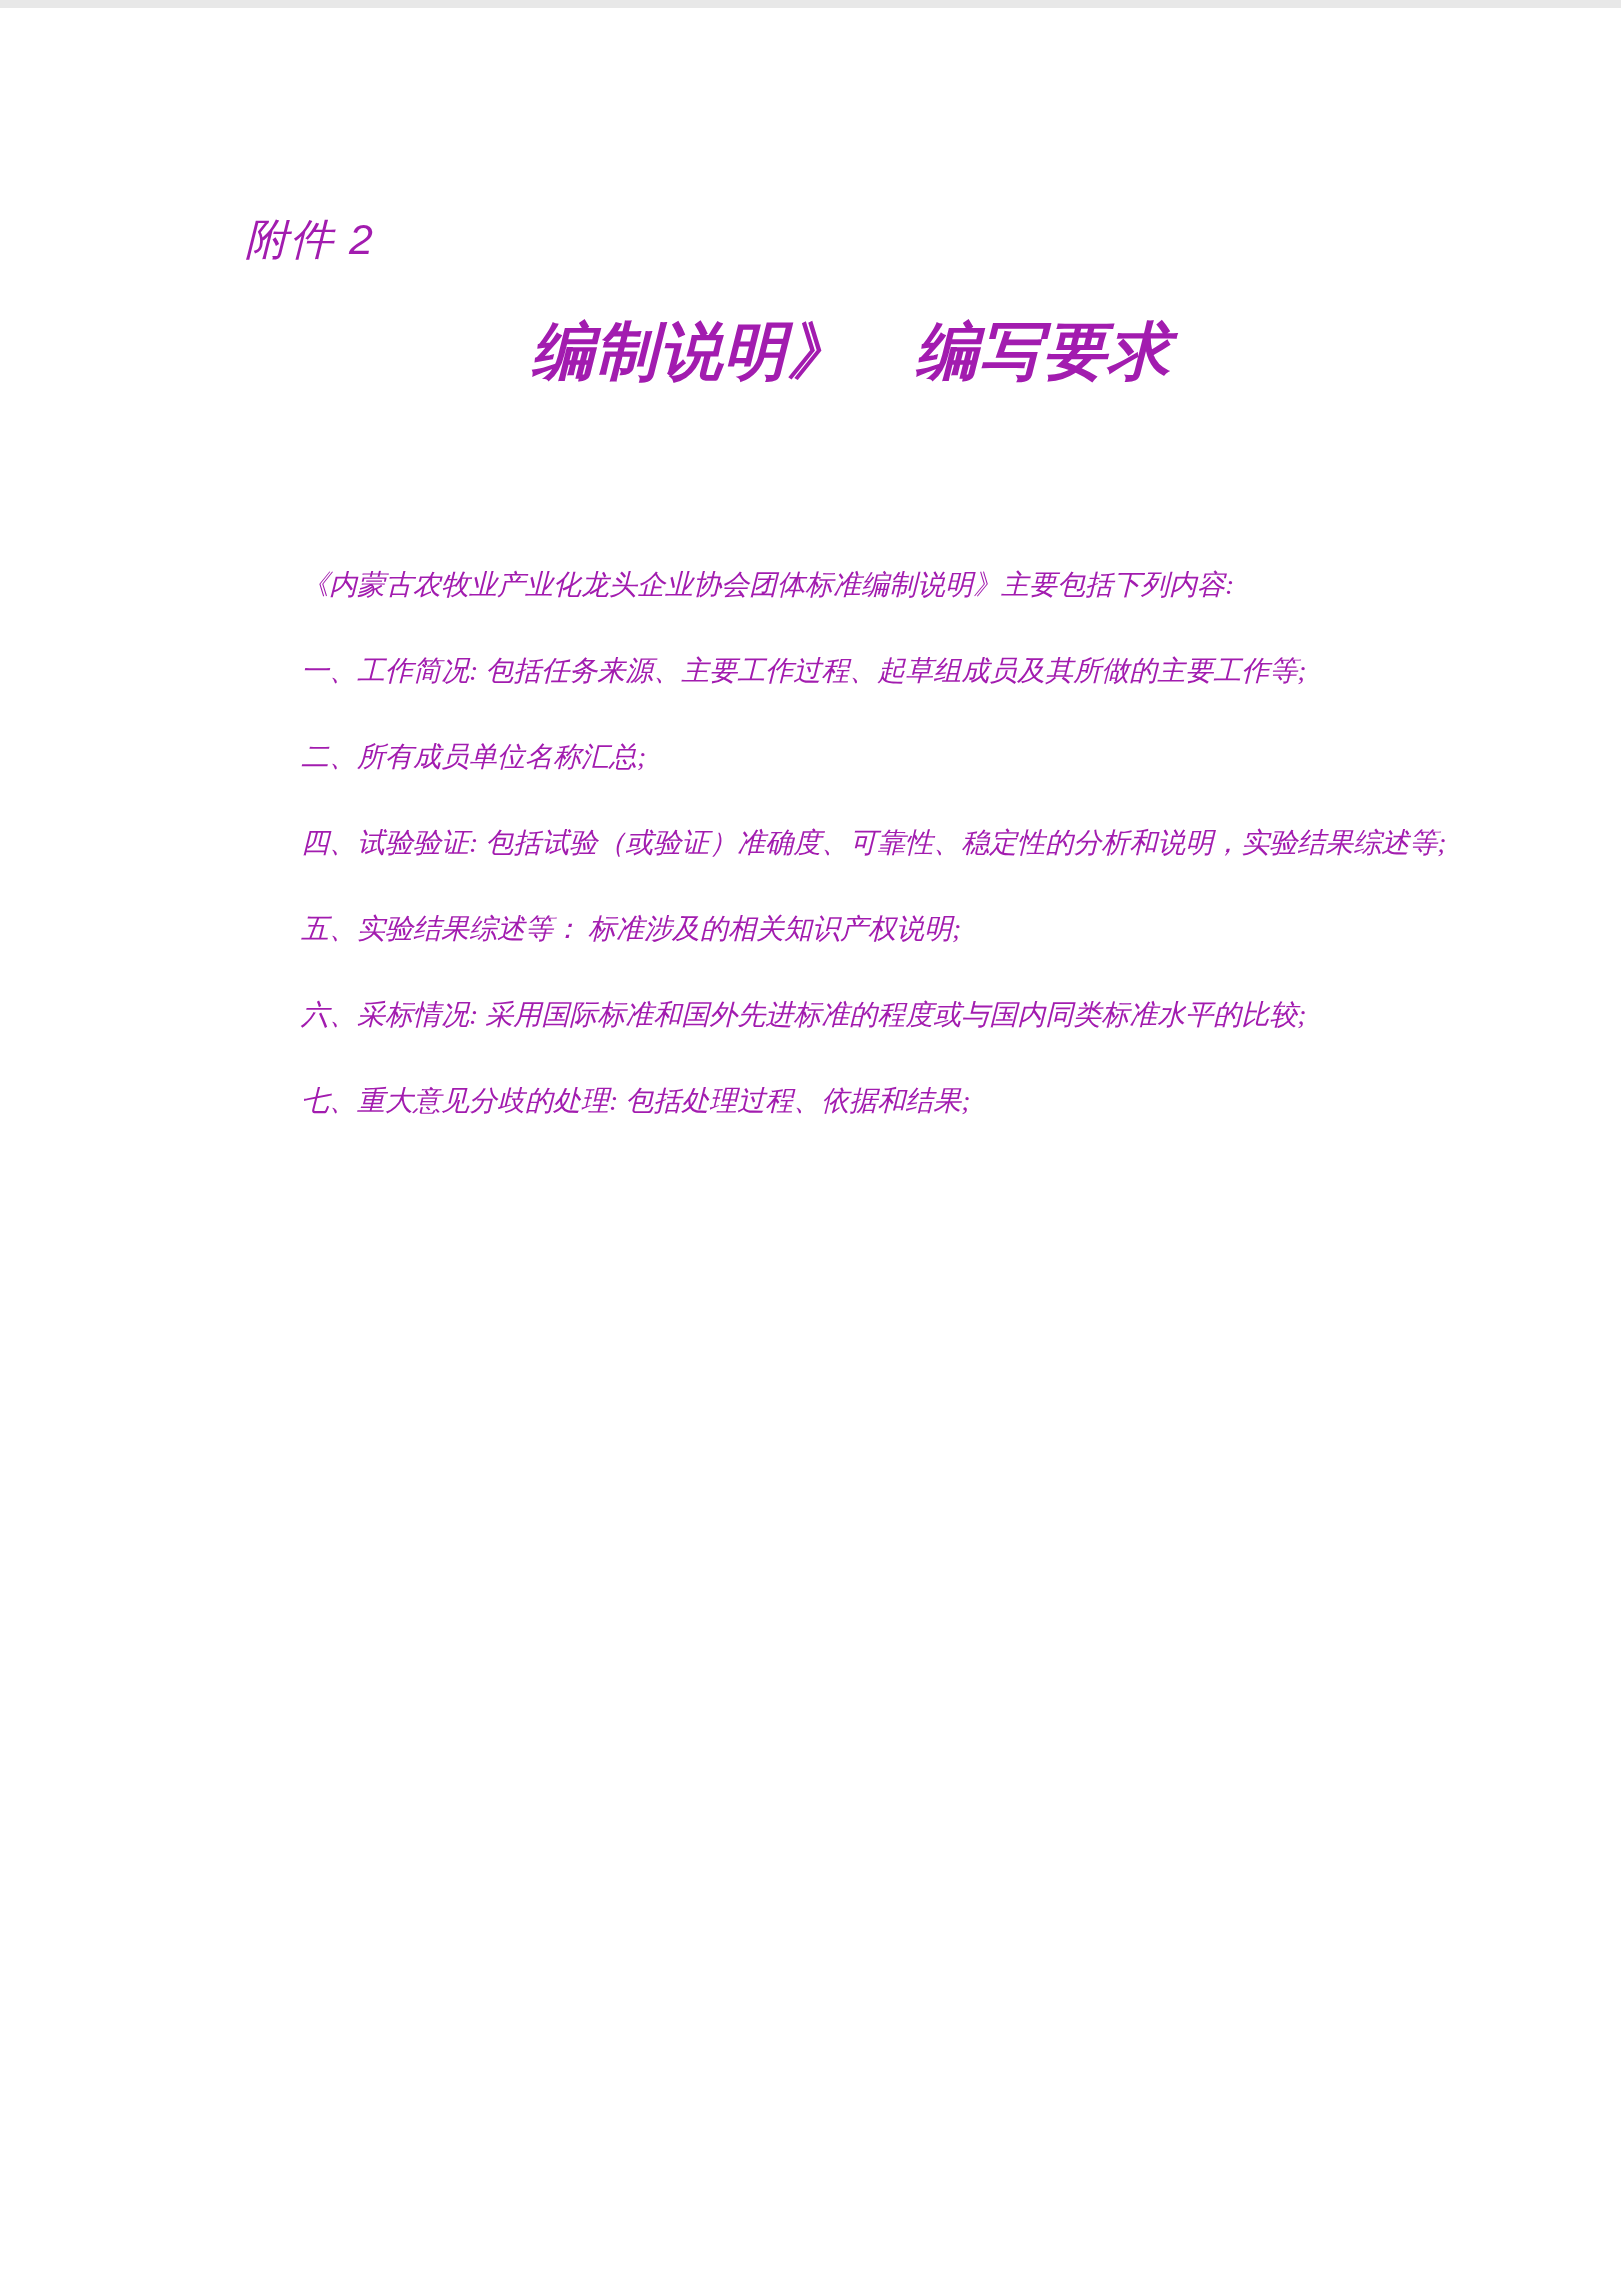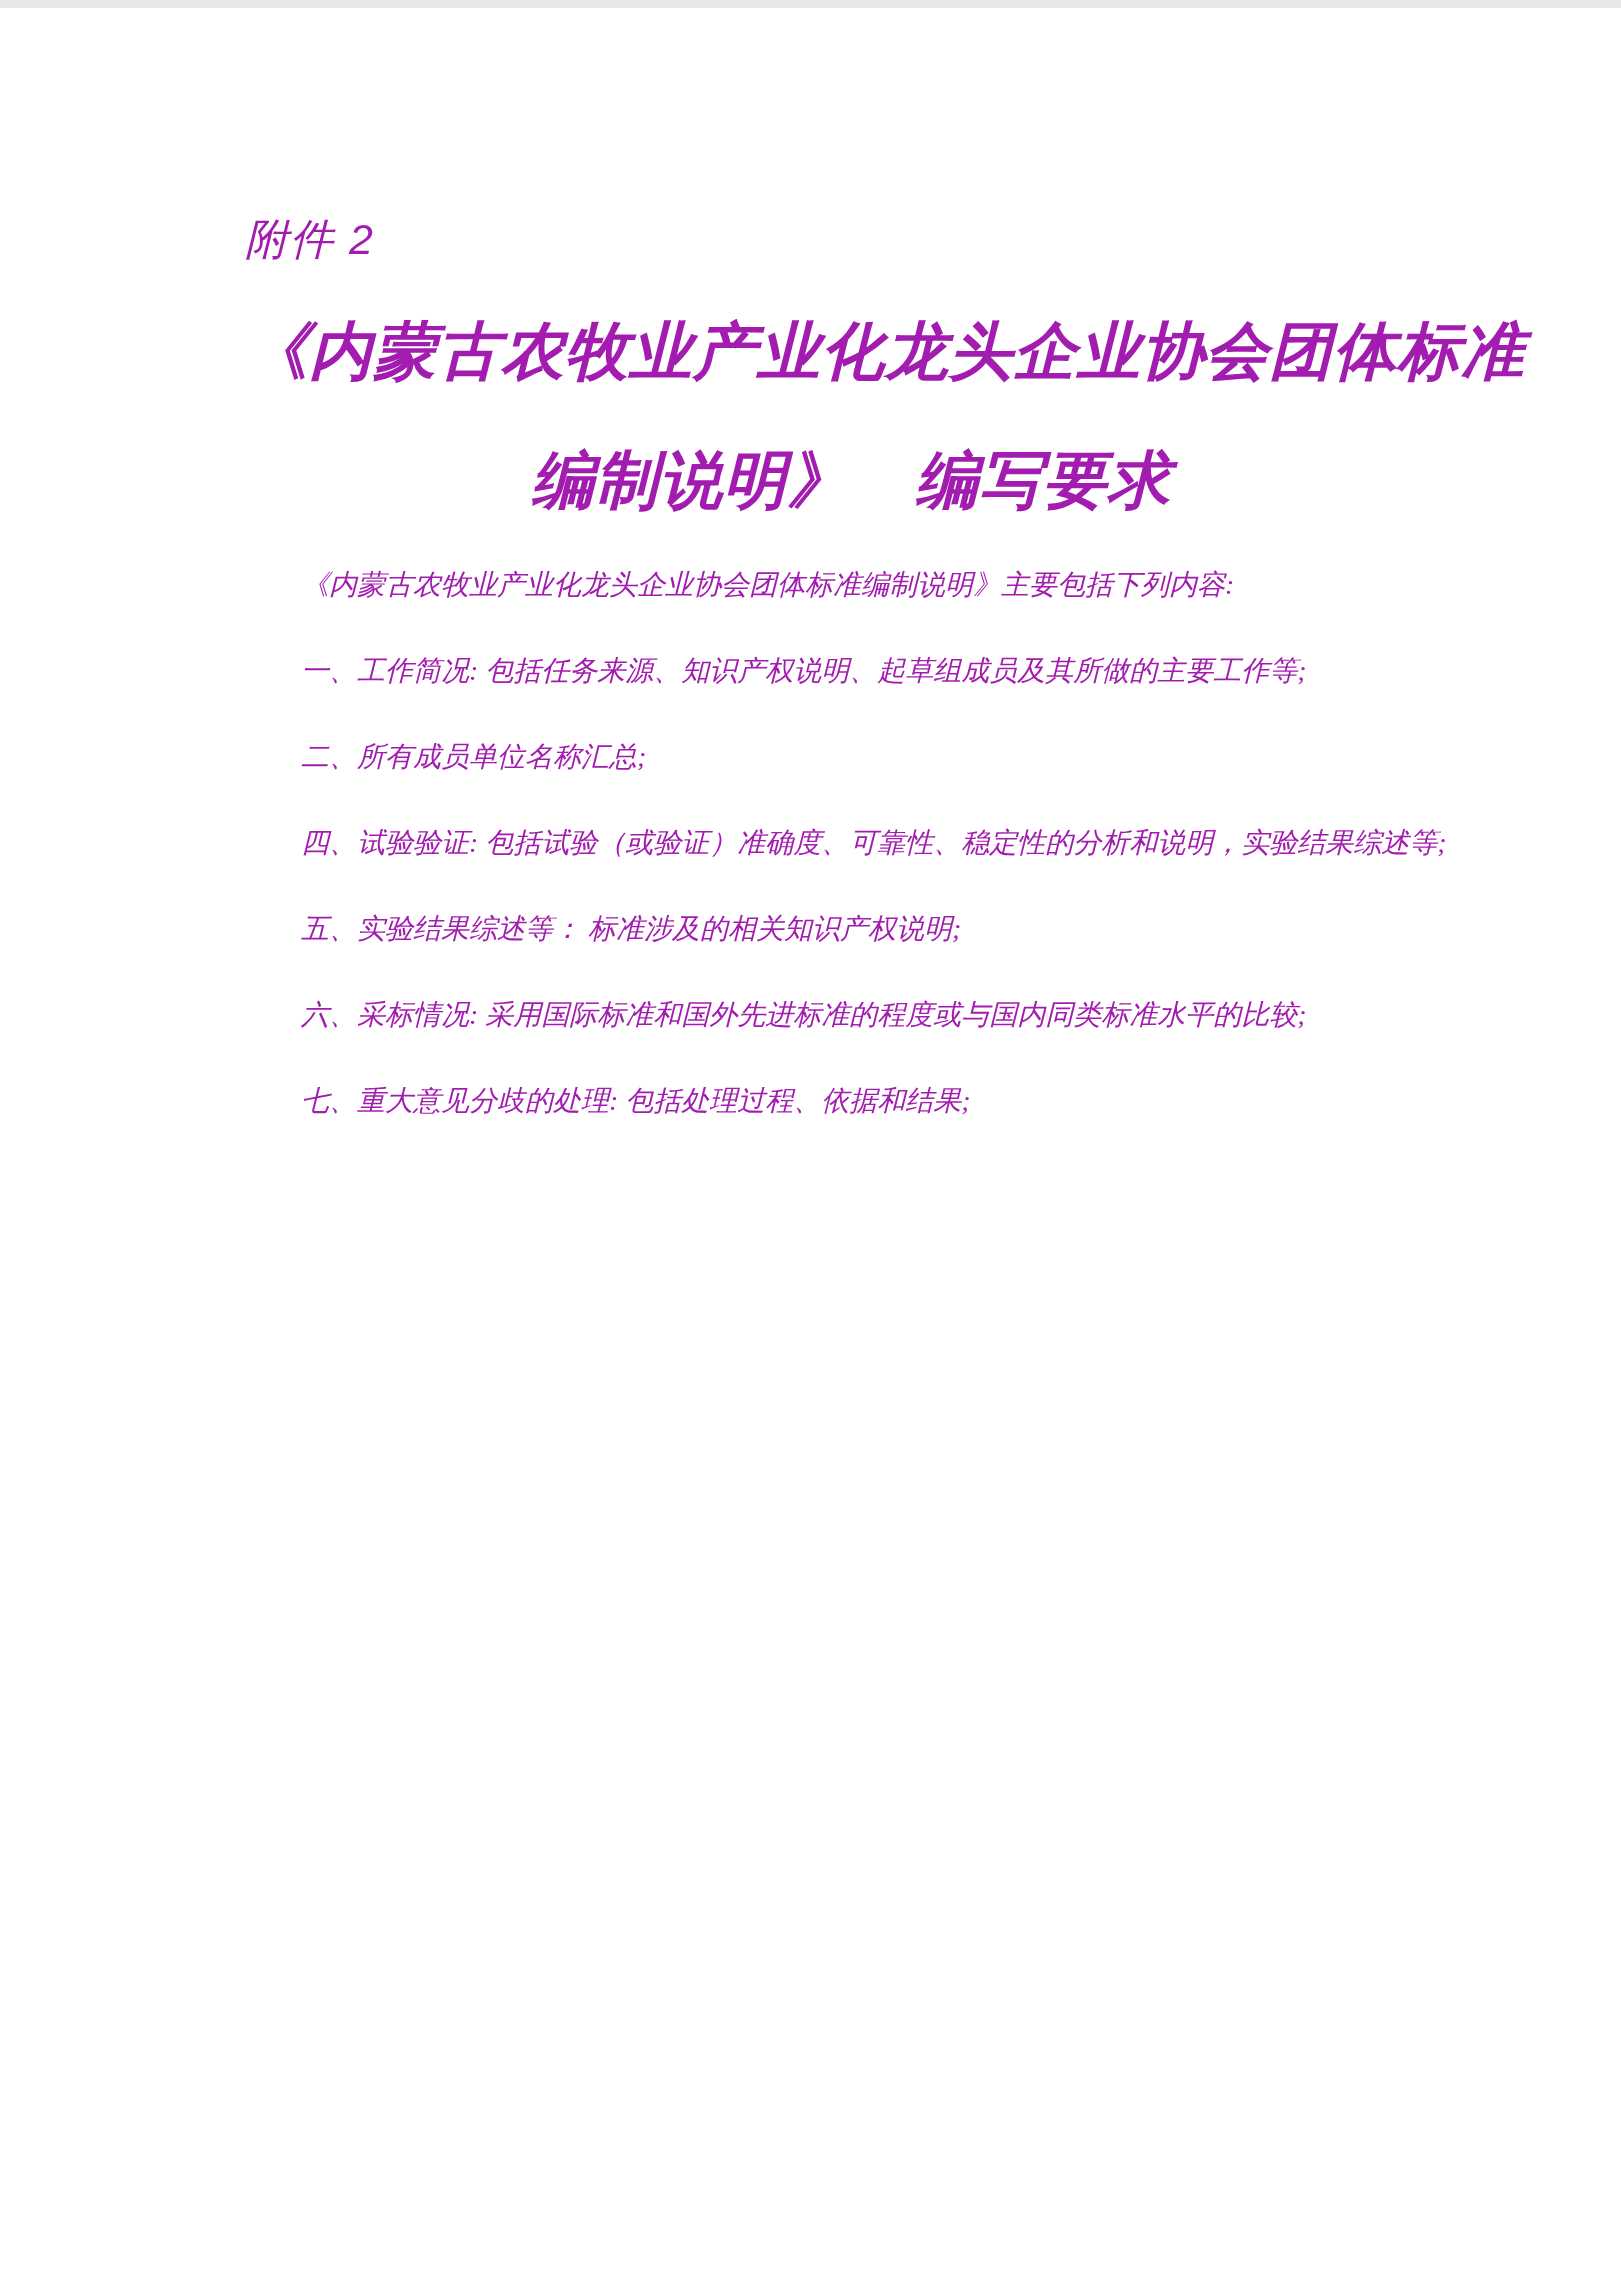--- a/index.html
+++ b/index.html
@@ -57,27 +57,26 @@
   }
 </style>
 </head>
 <body>
 
 <div class="page">
 
   <div class="attachment-label">附件 2</div>
 
   <div class="doc-title">
-    <div>《内蒙古农牧业产业化龙头企业协会团体标准</div>
     <div>编制说明》　编写要求</div>
   </div>
 
   <div class="doc-body">
     <p>《内蒙古农牧业产业化龙头企业协会团体标准编制说明》主要包括下列内容:</p>
-    <p>一、工作简况: 包括任务来源、知识产权说明、起草组成员及其所做的主要工作等;</p>
+    <p>一、工作简况: 包括任务来源、主要工作过程、起草组成员及其所做的主要工作等;</p>
     <p>二、所有成员单位名称汇总;</p>
     <p>四、试验验证: 包括试验（或验证）准确度、可靠性、稳定性的分析和说明，实验结果综述等;</p>
     <p>五、实验结果综述等： 标准涉及的相关知识产权说明;</p>
     <p>六、采标情况: 采用国际标准和国外先进标准的程度或与国内同类标准水平的比较;</p>
     <p>七、重大意见分歧的处理: 包括处理过程、依据和结果;</p>
   </div>
 
 </div>
 
 

